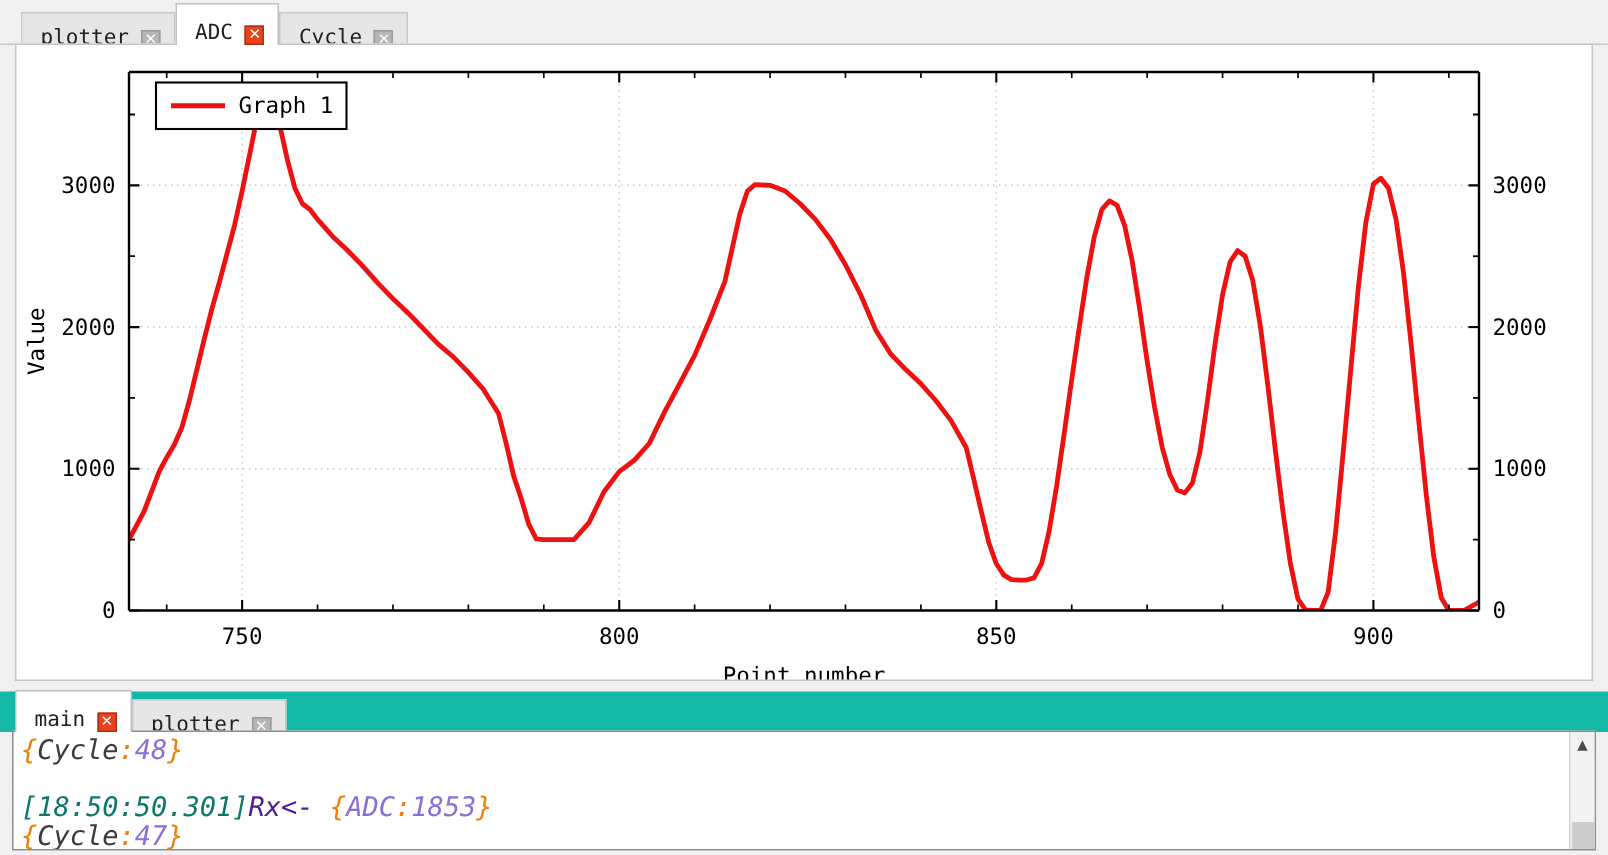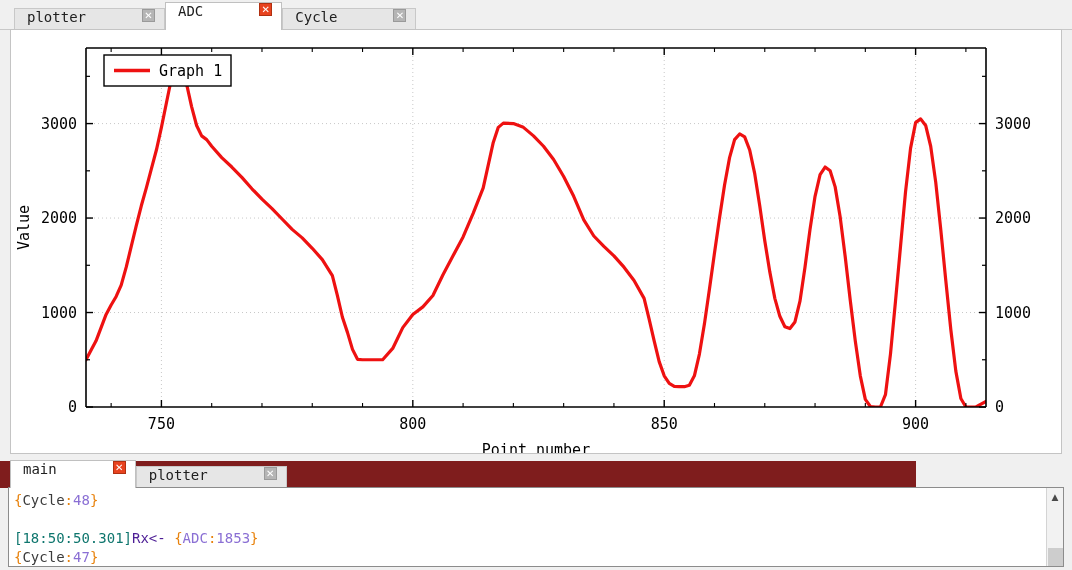--- a/index.html
+++ b/index.html
@@ -20,33 +20,32 @@
     position: absolute; left: 0; top: 0;
     width: 1072px; height: 30px;
     background: #f0f0f0;
   }
   .tabstrip .tabs-row {
     position: absolute; left: 14px; top: 2px;
     display: flex; align-items: flex-end;
     height: 28px;
   }
   .tab {
-    display: flex; align-items: flex-start;
+    display: flex; align-items: flex-end;
     height: 24px;
     padding: 0 9px 0 12px;
     margin-right: 0px;
     border: 1px solid #c8c8c8;
     border-bottom: none;
     background: #e6e6e6;
     font-family: "DejaVu Sans Mono", monospace;
     font-size: 14px;
     color: #202020;
     position: relative;
     top: 3px;
-    gap: 48px;
   }
   .tab.active {
     background: #ffffff;
     border-color: #c0c0c0;
     height: 27px;
     top: 0px;
     z-index: 3;
   }
   .tab .tab-label { white-space: nowrap; letter-spacing: 0px; }
   .tab .closebox {
@@ -79,22 +78,22 @@
     width: 1052px; height: 425px;
     background: #ffffff;
     border: 1px solid #c4c4c4;
     box-sizing: border-box;
   }
   .plot-svg { display: block; }
 
   
   .bottom-tabstrip {
     position: absolute; left: 0; top: 461px;
-    width: 916px; height: 27px;
-    background: #7f1d1d;
+    width: 1072px; height: 27px;
+    background: #14b8a6;
   }
   .bottom-tabstrip .tabs-row {
     position: absolute; left: 10px; top: 0px;
     display: flex; align-items: flex-end;
     height: 27px;
   }
 
   
   .console {
     position: absolute; left: 8px; top: 487px;
@@ -103,23 +102,24 @@
     border: 1px solid #8c8c8c;
     box-sizing: border-box;
     overflow: hidden;
   }
   .console-inner {
     position: absolute; left: 0; top: 0;
     width: 1038px; height: 54px;
     padding: 3px 0 0 5px;
     box-sizing: border-box;
     font-family: "DejaVu Sans Mono", monospace;
-    font-size: 14px;
+    font-size: 18px;
     line-height: 19px;
     white-space: pre;
+    font-style: italic;
   }
   .log-line { white-space: pre; }
   .c-brace { color: #e8820c; }
   .c-key   { color: #3b3b3b; }
   .c-keyv  { color: #8a6fd4; }
   .c-colon { color: #e8820c; }
   .c-num   { color: #8a6fd4; }
   .c-time  { color: #0f766e; text-align: right; }
   .c-dir   { color: #4c1d95; }
 

